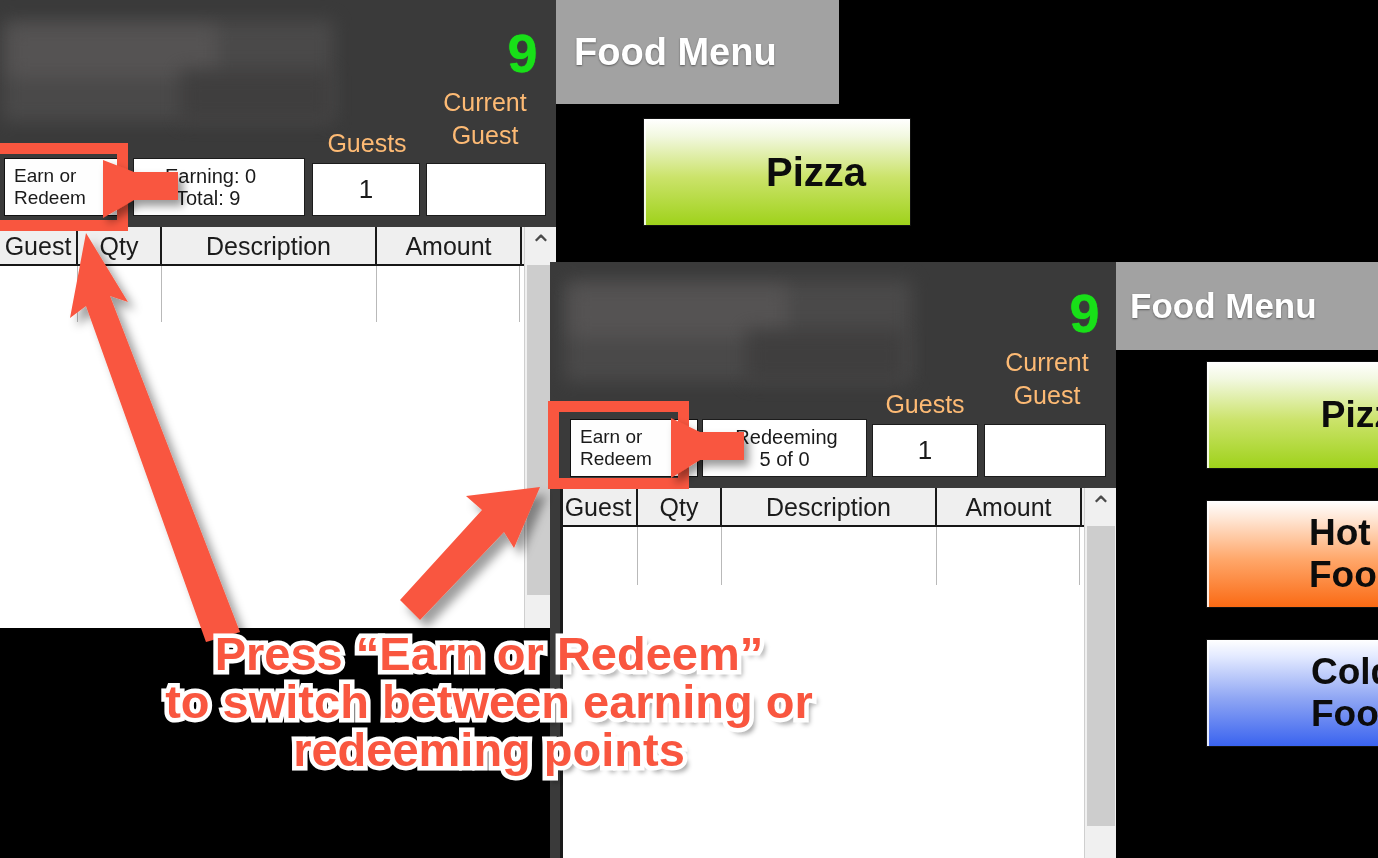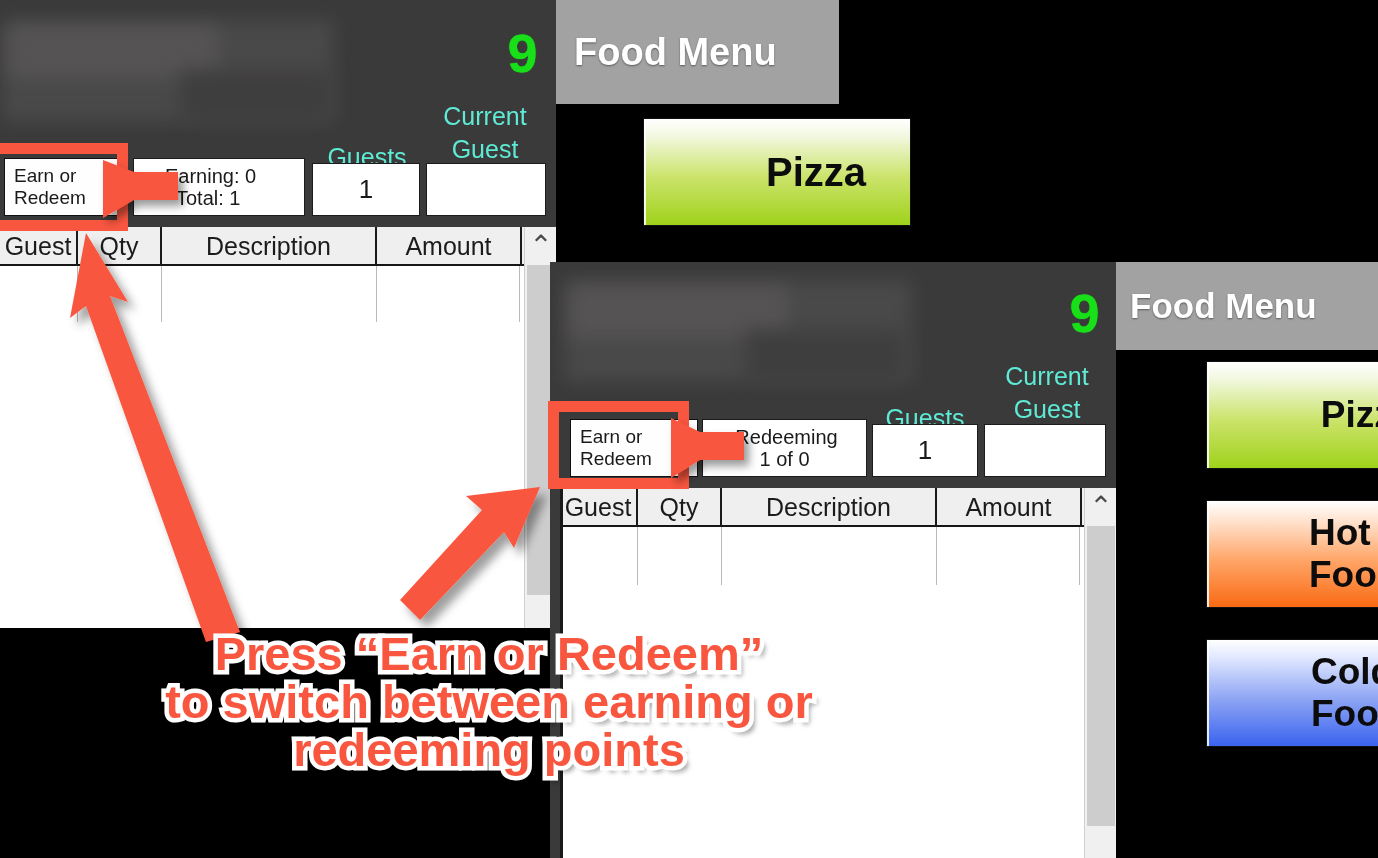--- a/index.html
+++ b/index.html
@@ -11,21 +11,21 @@
   .stage{position:absolute;left:0;top:0;width:1378px;height:858px;overflow:hidden;background:#000;}
 
   
   .pos{position:absolute;background:#3a3a3a;overflow:hidden;}
   .pos .redact{position:absolute;background:#4b4a4a;
       filter:blur(9px);opacity:.95;border-radius:2px;}
   .pos .redact.b2{background:#565454;}
   .pos .redact.b3{background:#3f3e3e;}
   .bignum{position:absolute;color:#18e018;font-weight:bold;letter-spacing:-1px;
       text-shadow:0 0 1px #18e018;line-height:1;}
-  .lbl{position:absolute;color:#5eead4;line-height:1;text-align:center;margin-top:14px;}
+  .lbl{position:absolute;color:#fdba74;line-height:1;text-align:center;}
   .fld{position:absolute;background:#fff;border:1px solid #1c1c1c;
       box-sizing:border-box;color:#1a1a1a;}
   .fld.center{display:flex;align-items:center;justify-content:center;}
   .fld.two{display:flex;flex-direction:column;align-items:center;justify-content:center;line-height:1.12;}
   .btn-er{position:absolute;background:#fefefe;border:1px solid #111;box-sizing:border-box;
       display:flex;flex-direction:column;align-items:flex-start;justify-content:center;
       color:#1a1a1a;padding-left:9px;line-height:1.18;}
 
   
   .tbl{position:absolute;background:#fff;overflow:hidden;}
@@ -91,21 +91,21 @@
 
     <div class="lbl" style="left:312px;top:131px;width:110px;font-size:25px;">Guests</div>
 
     <div class="btn-er" style="left:4px;top:158px;width:122px;height:58px;font-size:19px;">
       <span>Earn or</span>
       <span>Redeem</span>
     </div>
 
     <div class="fld two" style="left:133px;top:158px;width:172px;height:58px;font-size:20px;align-items:flex-start;padding-left:31px;">
       <span>Earning: 0</span>
-      <span style="margin-left:11px;">Total: 1</span>
+      <span style="margin-left:11px;">Total: 9</span>
     </div>
 
     <div class="fld center" style="left:312px;top:163px;width:108px;height:53px;font-size:26px;">
       <span>1</span>
     </div>
 
     <div class="fld center" style="left:426px;top:163px;width:120px;height:53px;font-size:26px;">
       <span></span>
     </div>
 
@@ -163,21 +163,21 @@
 
     <div class="lbl" style="left:320px;top:130px;width:110px;font-size:25px;">Guests</div>
 
     <div class="btn-er" style="left:20px;top:157px;width:128px;height:58px;font-size:19px;">
       <span>Earn or</span>
       <span>Redeem</span>
     </div>
 
     <div class="fld two" style="left:152px;top:157px;width:165px;height:58px;font-size:20px;">
       <span style="margin-left:4px;">Redeeming</span>
-      <span>1 of 0</span>
+      <span>5 of 0</span>
     </div>
 
     <div class="fld center" style="left:322px;top:162px;width:106px;height:53px;font-size:26px;">
       <span>1</span>
     </div>
 
     <div class="fld center" style="left:434px;top:162px;width:122px;height:53px;font-size:26px;">
       <span></span>
     </div>
 

